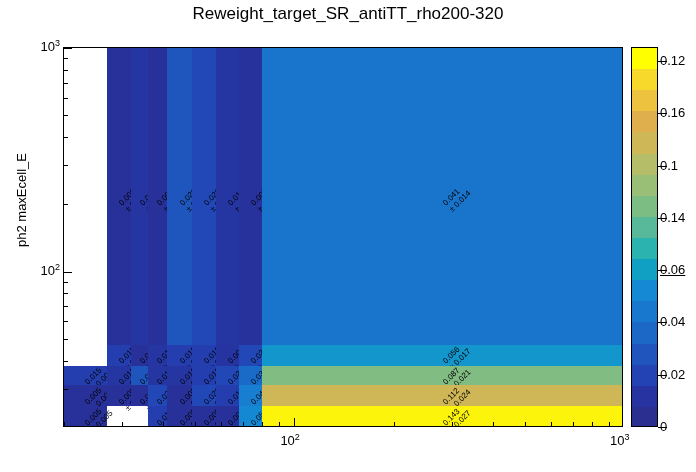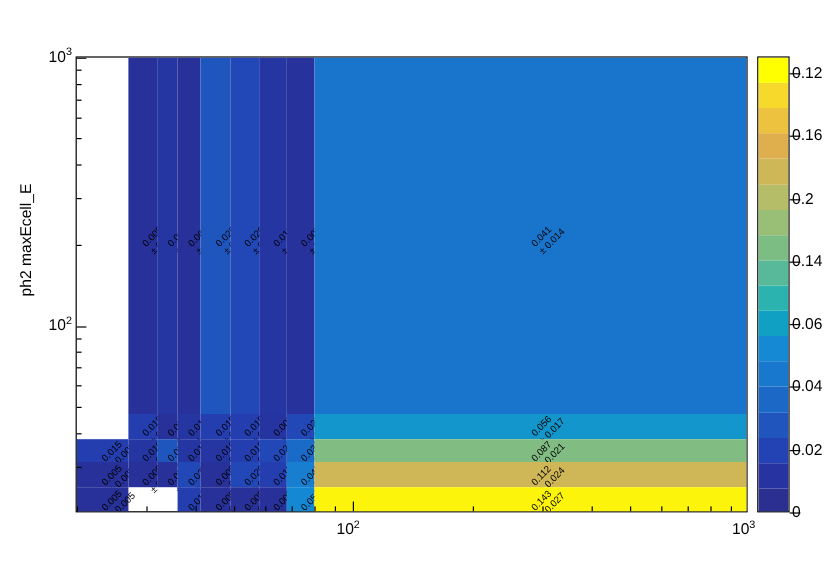--- a/index.html
+++ b/index.html
@@ -51,20 +51,21 @@
         border:1px solid #000;box-sizing:border-box;overflow:hidden;}
   .cseg{position:absolute;left:0;width:100%;}
   .cbar-tick{position:absolute;left:658px;width:9px;height:1px;background:#000;}
   .cbar-txt{position:absolute;left:660px;font-size:13px;white-space:nowrap;}
 </style>
 </head>
 <body>
 
 <div id="root">
 
+  <div class="title">Reweight_target_SR_antiTT_rho200-320</div>
 
   <div class="axis-label" id="ylab">ph2 maxEcell_E</div>
 
   <div id="yticklabels">
       <div class="ytxt" style="top: 261.665px;">10<sup>2</sup></div>
       <div class="ytxt" style="top: 38px;">10<sup>3</sup></div>
     </div>
   <div id="xticklabels">
       <div class="xtxt" style="left: 280.389px; top: 432px;">10<sup>2</sup></div>
       <div class="xtxt" style="left: 610px; top: 432px;">10<sup>3</sup></div>
@@ -341,24 +342,24 @@
       </div>
   </div>
   <div id="cbarticks">
       <div class="cbar-tick" style="top: 427px;"></div>
       <div class="cbar-txt" style="top: 419px;">0</div>
       <div class="cbar-tick" style="top: 374.73px;"></div>
       <div class="cbar-txt" style="top: 366.73px;">0.02</div>
       <div class="cbar-tick" style="top: 322.461px;"></div>
       <div class="cbar-txt" style="top: 314.461px;">0.04</div>
       <div class="cbar-tick" style="top: 270.191px;"></div>
-      <div class="cbar-txt" style="top: 262.191px;">0.06</div>
+      <div class="cbar-txt" style="top: 262.191px; text-decoration: underline;">0.06</div>
       <div class="cbar-tick" style="top: 217.922px;"></div>
       <div class="cbar-txt" style="top: 209.922px;">0.14</div>
       <div class="cbar-tick" style="top: 165.652px;"></div>
-      <div class="cbar-txt" style="top: 157.652px;">0.2</div>
+      <div class="cbar-txt" style="top: 157.652px;">0.1</div>
       <div class="cbar-tick" style="top: 113.382px;"></div>
       <div class="cbar-txt" style="top: 105.382px;">0.16</div>
       <div class="cbar-tick" style="top: 61.1128px;"></div>
       <div class="cbar-txt" style="top: 53.1128px;">0.12</div>
     </div>
 
 </div>
 
 </body></html>

